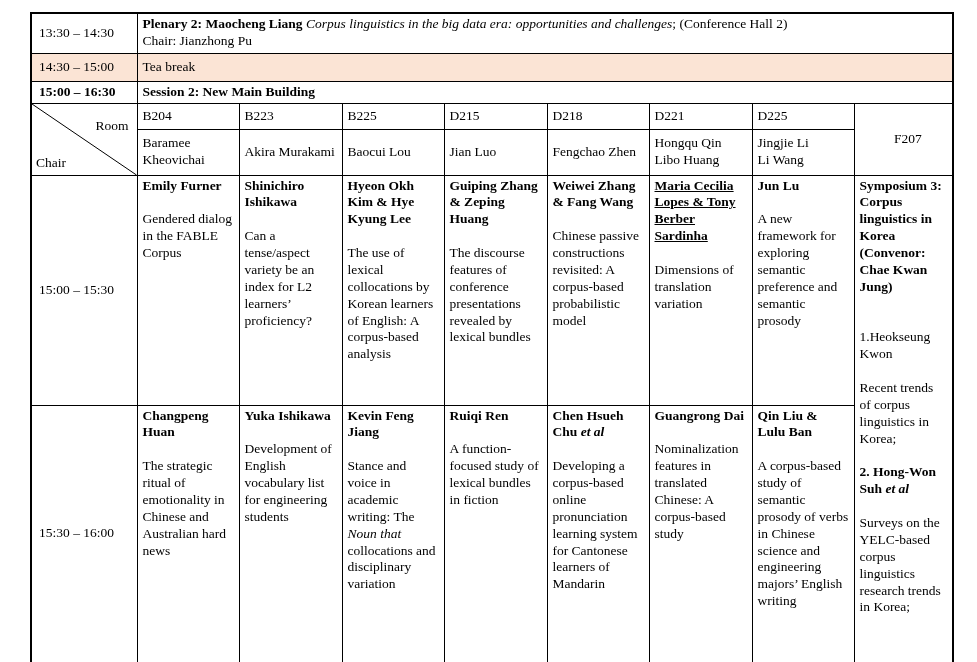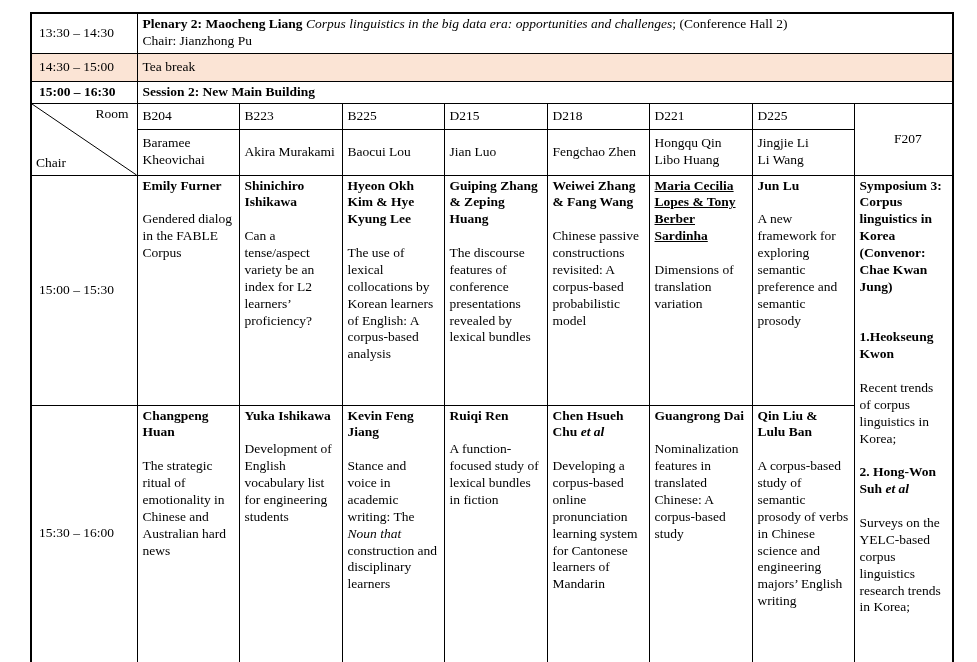--- a/index.html
+++ b/index.html
@@ -32,21 +32,21 @@
   tr.r-plenary{height:40px;}
   tr.r-tea{height:28px;}
   tr.r-tea td{background:#fbe4d5;}
   tr.r-session{height:22px;}
   tr.r-room{height:26px;}
   tr.r-chair{height:46px;}
   tr.r-s1{height:230px;}
   tr.r-s2{height:258px;}
   td.corner{position:relative;padding:0;}
   .corner-diag{position:absolute;left:0;top:0;width:100%;height:100%;}
-  .corner-room{position:absolute;top:2px;right:8px;}
+  .corner-room{position:absolute;top:14px;right:8px;}
   .corner-chair{position:absolute;bottom:3px;left:4px;}
   td.f207{vertical-align:middle;text-align:center;padding-left:14px;}
 </style>
 </head>
 <body>
 
 <div class="page">
   <table class="schedule">
     <colgroup>
       <col style="width:106px">
@@ -126,40 +126,40 @@
 Chinese passive constructions revisited: A corpus-based probabilistic model</span></td>
       <td class="talk"><span style="font-weight: bold; text-decoration: underline;">Maria Cecilia Lopes &amp; Tony Berber Sardinha</span><span>
 
 Dimensions of translation variation</span></td>
       <td class="talk"><span style="font-weight: bold;">Jun Lu</span><span>
 
 A new framework for exploring semantic preference and semantic prosody</span></td>
       <td rowspan="2" class="talk"><span style="font-weight: bold;">Symposium 3: Corpus linguistics in Korea (Convenor: Chae Kwan Jung)</span><span>
 
 
-</span><span style="font-weight: bold;">1.Heokseung Kwon</span><span>
+</span><span style="font-weight: normal;">1.Heokseung Kwon</span><span>
 
 Recent trends of corpus linguistics in Korea;
 
 </span><span style="font-weight: bold;">2. Hong-Won Suh </span><span style="font-weight: bold; font-style: italic;">et al</span><span>
 
 Surveys on the YELC-based corpus linguistics research trends in Korea;</span></td>
     </tr>
 
     <tr class="r-s2">
       <td class="time">15:30 – 16:00</td>
       <td class="talk"><span style="font-weight: bold;">Changpeng Huan</span><span>
 
 The strategic ritual of emotionality in Chinese and Australian hard news</span></td>
       <td class="talk"><span style="font-weight: bold;">Yuka Ishikawa</span><span>
 
 Development of English vocabulary list for engineering students</span></td>
       <td class="talk"><span style="font-weight: bold;">Kevin Feng Jiang</span><span>
 
-Stance and voice in academic writing: The </span><span style="font-style: italic;">Noun that</span><span> construction and disciplinary learners</span></td>
+Stance and voice in academic writing: The </span><span style="font-style: italic;">Noun that</span><span> collocations and disciplinary variation</span></td>
       <td class="talk"><span style="font-weight: bold;">Ruiqi Ren</span><span>
 
 A function-focused study of lexical bundles in fiction</span></td>
       <td class="talk"><span style="font-weight: bold;">Chen Hsueh Chu </span><span style="font-weight: bold; font-style: italic;">et al</span><span>
 
 Developing a corpus-based online pronunciation learning system for Cantonese learners of Mandarin</span></td>
       <td class="talk"><span style="font-weight: bold;">Guangrong Dai</span><span>
 
 Nominalization features in translated Chinese: A corpus-based study</span></td>
       <td class="talk"><span style="font-weight: bold;">Qin Liu &amp; Lulu Ban</span><span>

